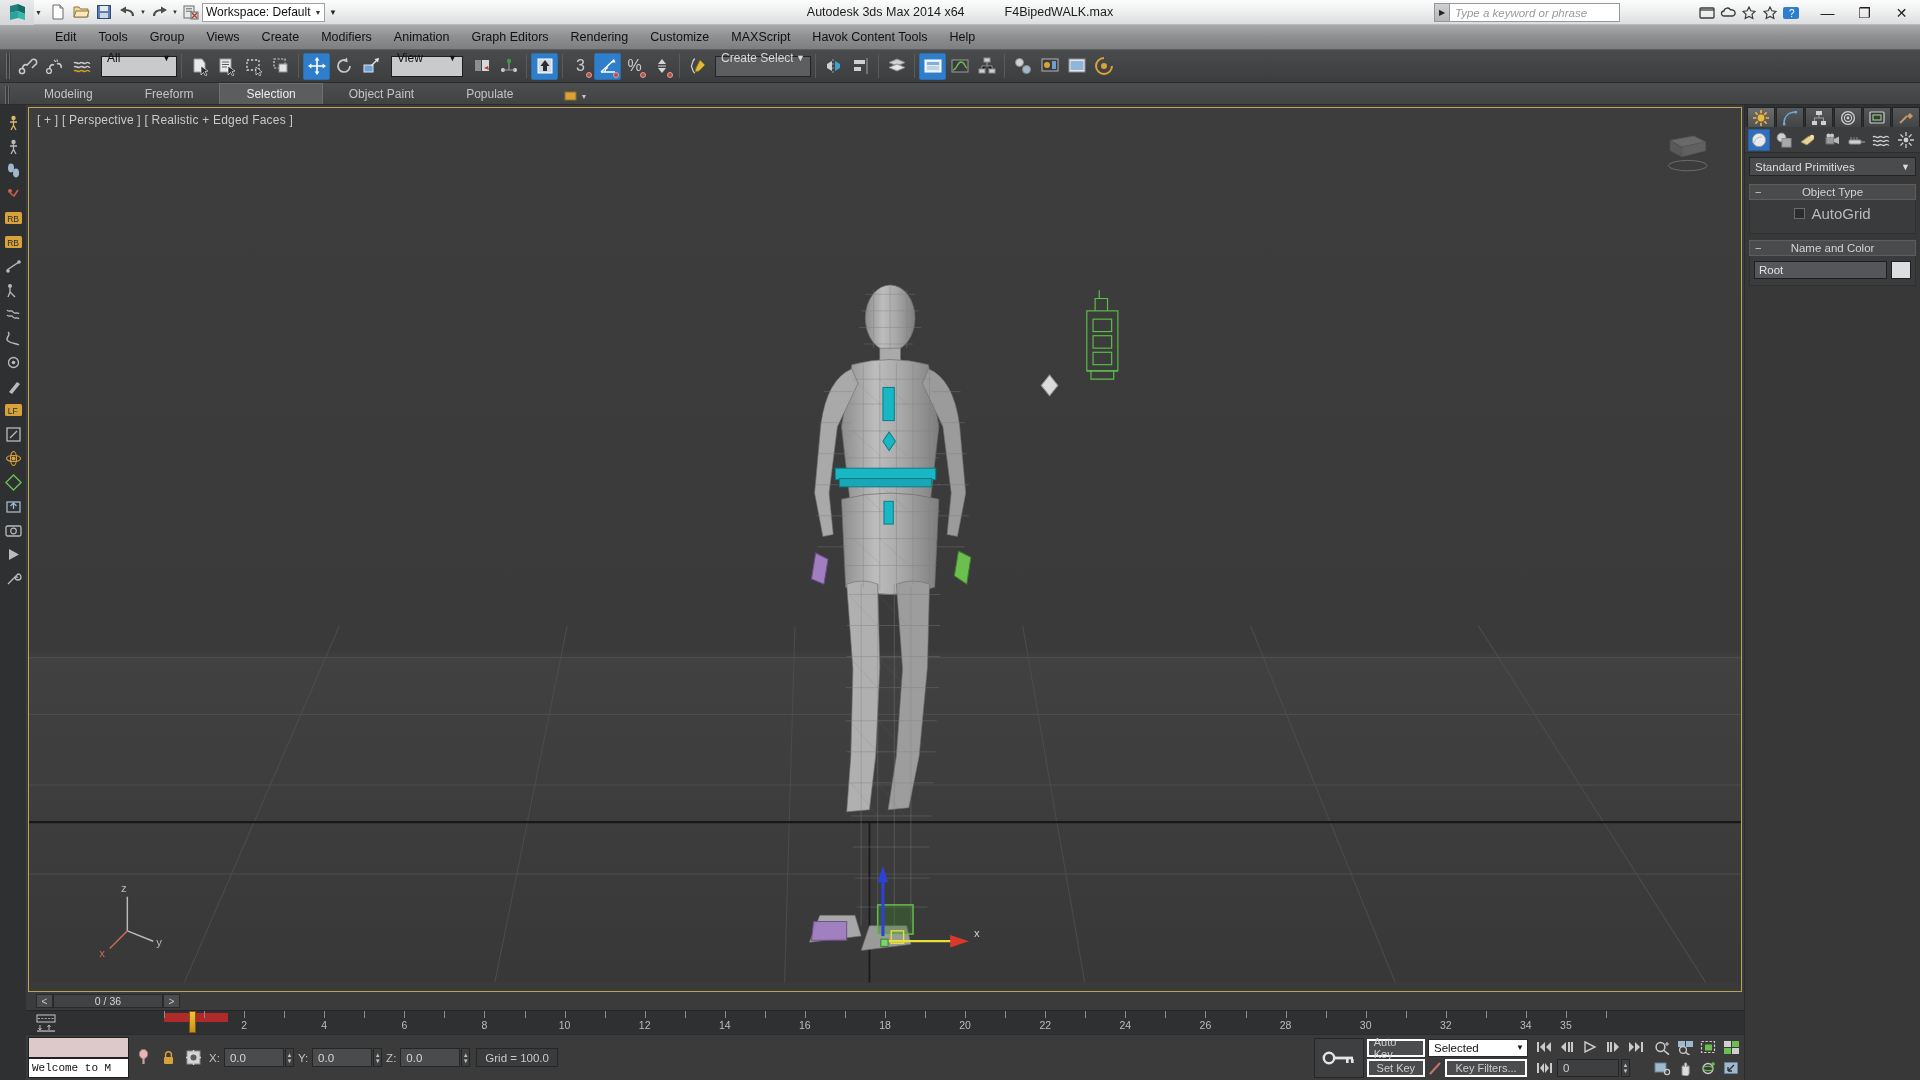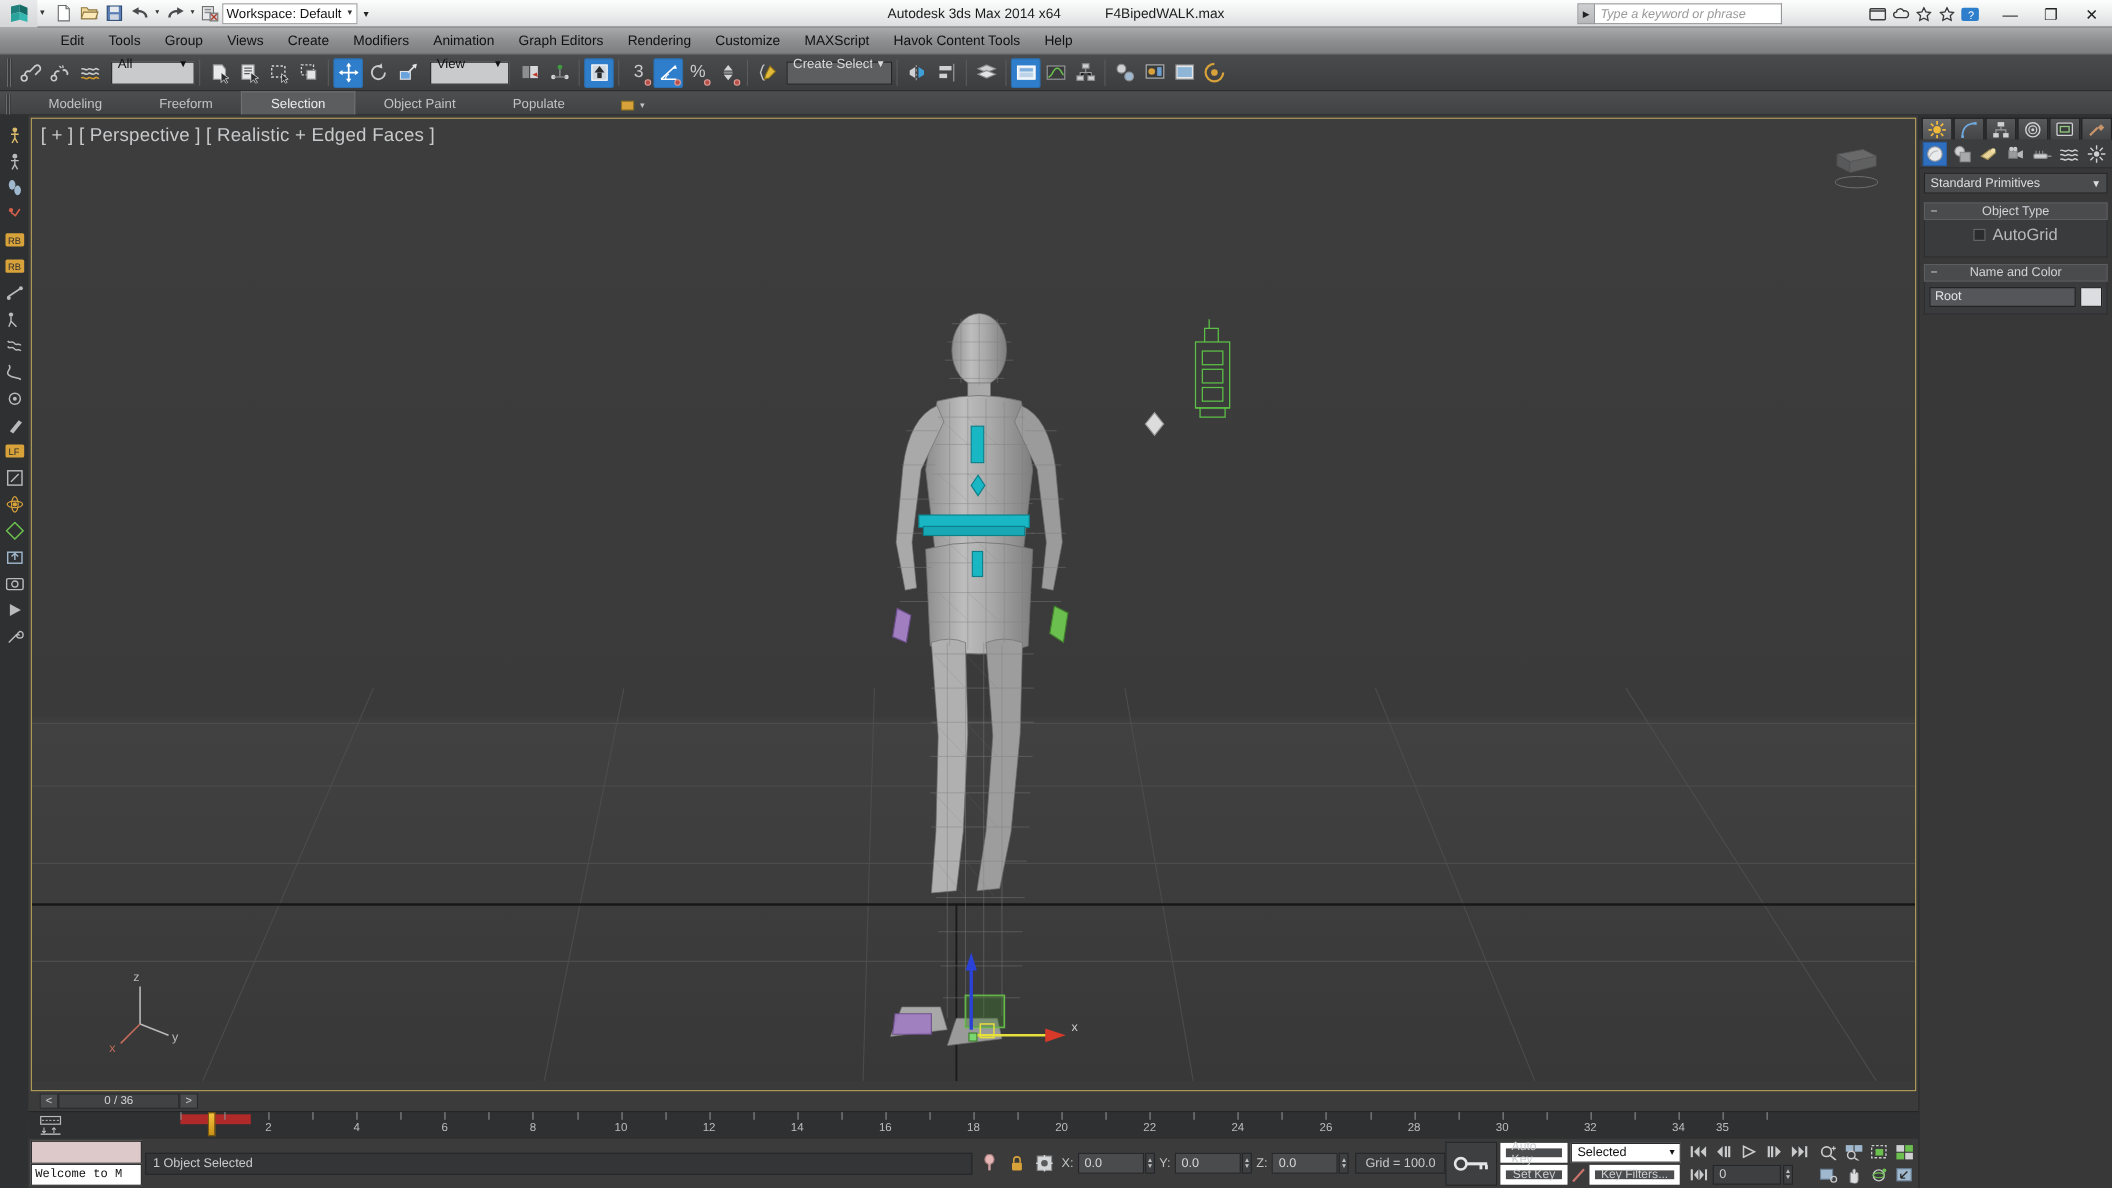--- a/index.html
+++ b/index.html
@@ -72,21 +72,21 @@
   .lrail{ width:26px; background:#2f3032; display:flex; flex-direction:column; align-items:center;
     padding-top:6px; gap:2px; }
   .lbtn{ width:22px;height:22px;display:flex;align-items:center;justify-content:center;cursor:pointer;
     border:1px solid transparent;}
 
   .centercol{ flex:1; display:flex; flex-direction:column; background:#3b3b3b; }
 
   
   .vpwrap{ flex:1; margin:2px 2px 0 2px; border:1px solid #b9a45a; position:relative;
     overflow:hidden; background:#3a3a3a; }
-  .vplabel{ position:absolute; left:8px; top:5px; font-size:17px; color:#c8c9cb; z-index:6;
+  .vplabel{ position:absolute; left:8px; top:5px; font-size:12px; color:#c8c9cb; z-index:6;
     letter-spacing:.2px; }
   .vpcanvas{ position:absolute; inset:0; }
   .viewcube{ position:absolute; right:28px; top:22px; width:52px; height:46px; z-index:5; opacity:.55;}
 
   
   .timerow{ height:18px; display:flex; align-items:center; padding:0 2px; background:#3b3b3b;}
   .framebox{ display:flex; align-items:center; margin-left:8px; }
   .fbtn{ width:17px;height:14px;background:#4b4c4e;border:1px solid #28292b;color:#c9cacc;
     font-size:10px;display:flex;align-items:center;justify-content:center;cursor:pointer;}
   .ffield{ width:110px;height:14px;background:#414244;border:1px solid #28292b;color:#d4d5d7;
@@ -113,21 +113,21 @@
     display:flex;align-items:center;padding-left:6px;}
   .coord{ display:flex;align-items:center;gap:1px;}
   .coord .ax{ font-size:11.5px;color:#c2c3c5;padding:0 3px;}
   .spin{ width:60px;height:19px;background:#4a4b4d;border:1px solid #252628;color:#d6d7d9;
     font-size:11.5px;display:flex;align-items:center;padding-left:5px;}
   .spinar{ width:9px;height:19px;background:#3e3f41;border:1px solid #252628;display:flex;
     flex-direction:column;align-items:center;justify-content:center;color:#c0c1c3;font-size:6px;line-height:6px;cursor:pointer;}
   .gridlbl{ height:19px;background:#3a3b3d;border:1px solid #252628;color:#c9cacc;font-size:11.5px;
     display:flex;align-items:center;padding:0 8px; margin-left:6px;}
   .stright{ width:430px; display:flex; align-items:center; padding-right:2px;}
-  .keybtn{ height:18px;background:#4b4c4e;border:5px solid #ffffff;color:#cdced0;font-size:11px;
+  .keybtn{ height:18px;background:#4b4c4e;border:2px solid #ffffff;color:#cdced0;font-size:11px;
     display:flex;align-items:center;justify-content:center;padding:0 5px;cursor:pointer;}
   .selcombo{ height:18px;background:#fff;border:1px solid #28292b;color:#111;font-size:11.5px;
     display:flex;align-items:center;padding:0 3px 0 5px;cursor:pointer;}
   .navbtn{ width:22px;height:19px;display:flex;align-items:center;justify-content:center;cursor:pointer;
     border:1px solid transparent;}
   .numfld{ width:62px;height:18px;background:#3e3f41;border:1px solid #252628;color:#cdced0;
     font-size:11.5px;display:flex;align-items:center;padding-left:5px;}
 
   
   .cmdpanel{ width:176px; background:#383839; border-left:1px solid #2a2b2d;
@@ -856,21 +856,20 @@
     </div>
 
     <div class="statusarea">
       <div class="mrbox">
         <div class="mr-top"></div>
         <div class="mr-bot">Welcome to M</div>
       </div>
 
       <div class="stmid">
         <div class="st-row">
-          <div class="st-field" style="flex:1;margin:1px 2px;">1 Object Selected</div>
           <div style="width:26px;display:flex;align-items:center;justify-content:center;">
             <svg width="13" height="17" viewBox="0 0 13 17">
                 <ellipse cx="6.5" cy="5" rx="4.2" ry="4.6" fill="#e6b6b6" stroke="#a07878"></ellipse>
                 <rect x="5.4" y="9" width="2.2" height="6" fill="#d0a0a0"></rect>
               </svg>
           </div>
           <div style="width:24px;display:flex;align-items:center;justify-content:center;">
             <svg width="13" height="16" viewBox="0 0 13 16">
                 <path d="M3.6 7V4.6a2.9 2.9 0 015.8 0V7" fill="none" stroke="#d8a23a" stroke-width="1.4"></path>
                 <rect x="2" y="7" width="9" height="7" rx="1" fill="#d8a23a"></rect>

